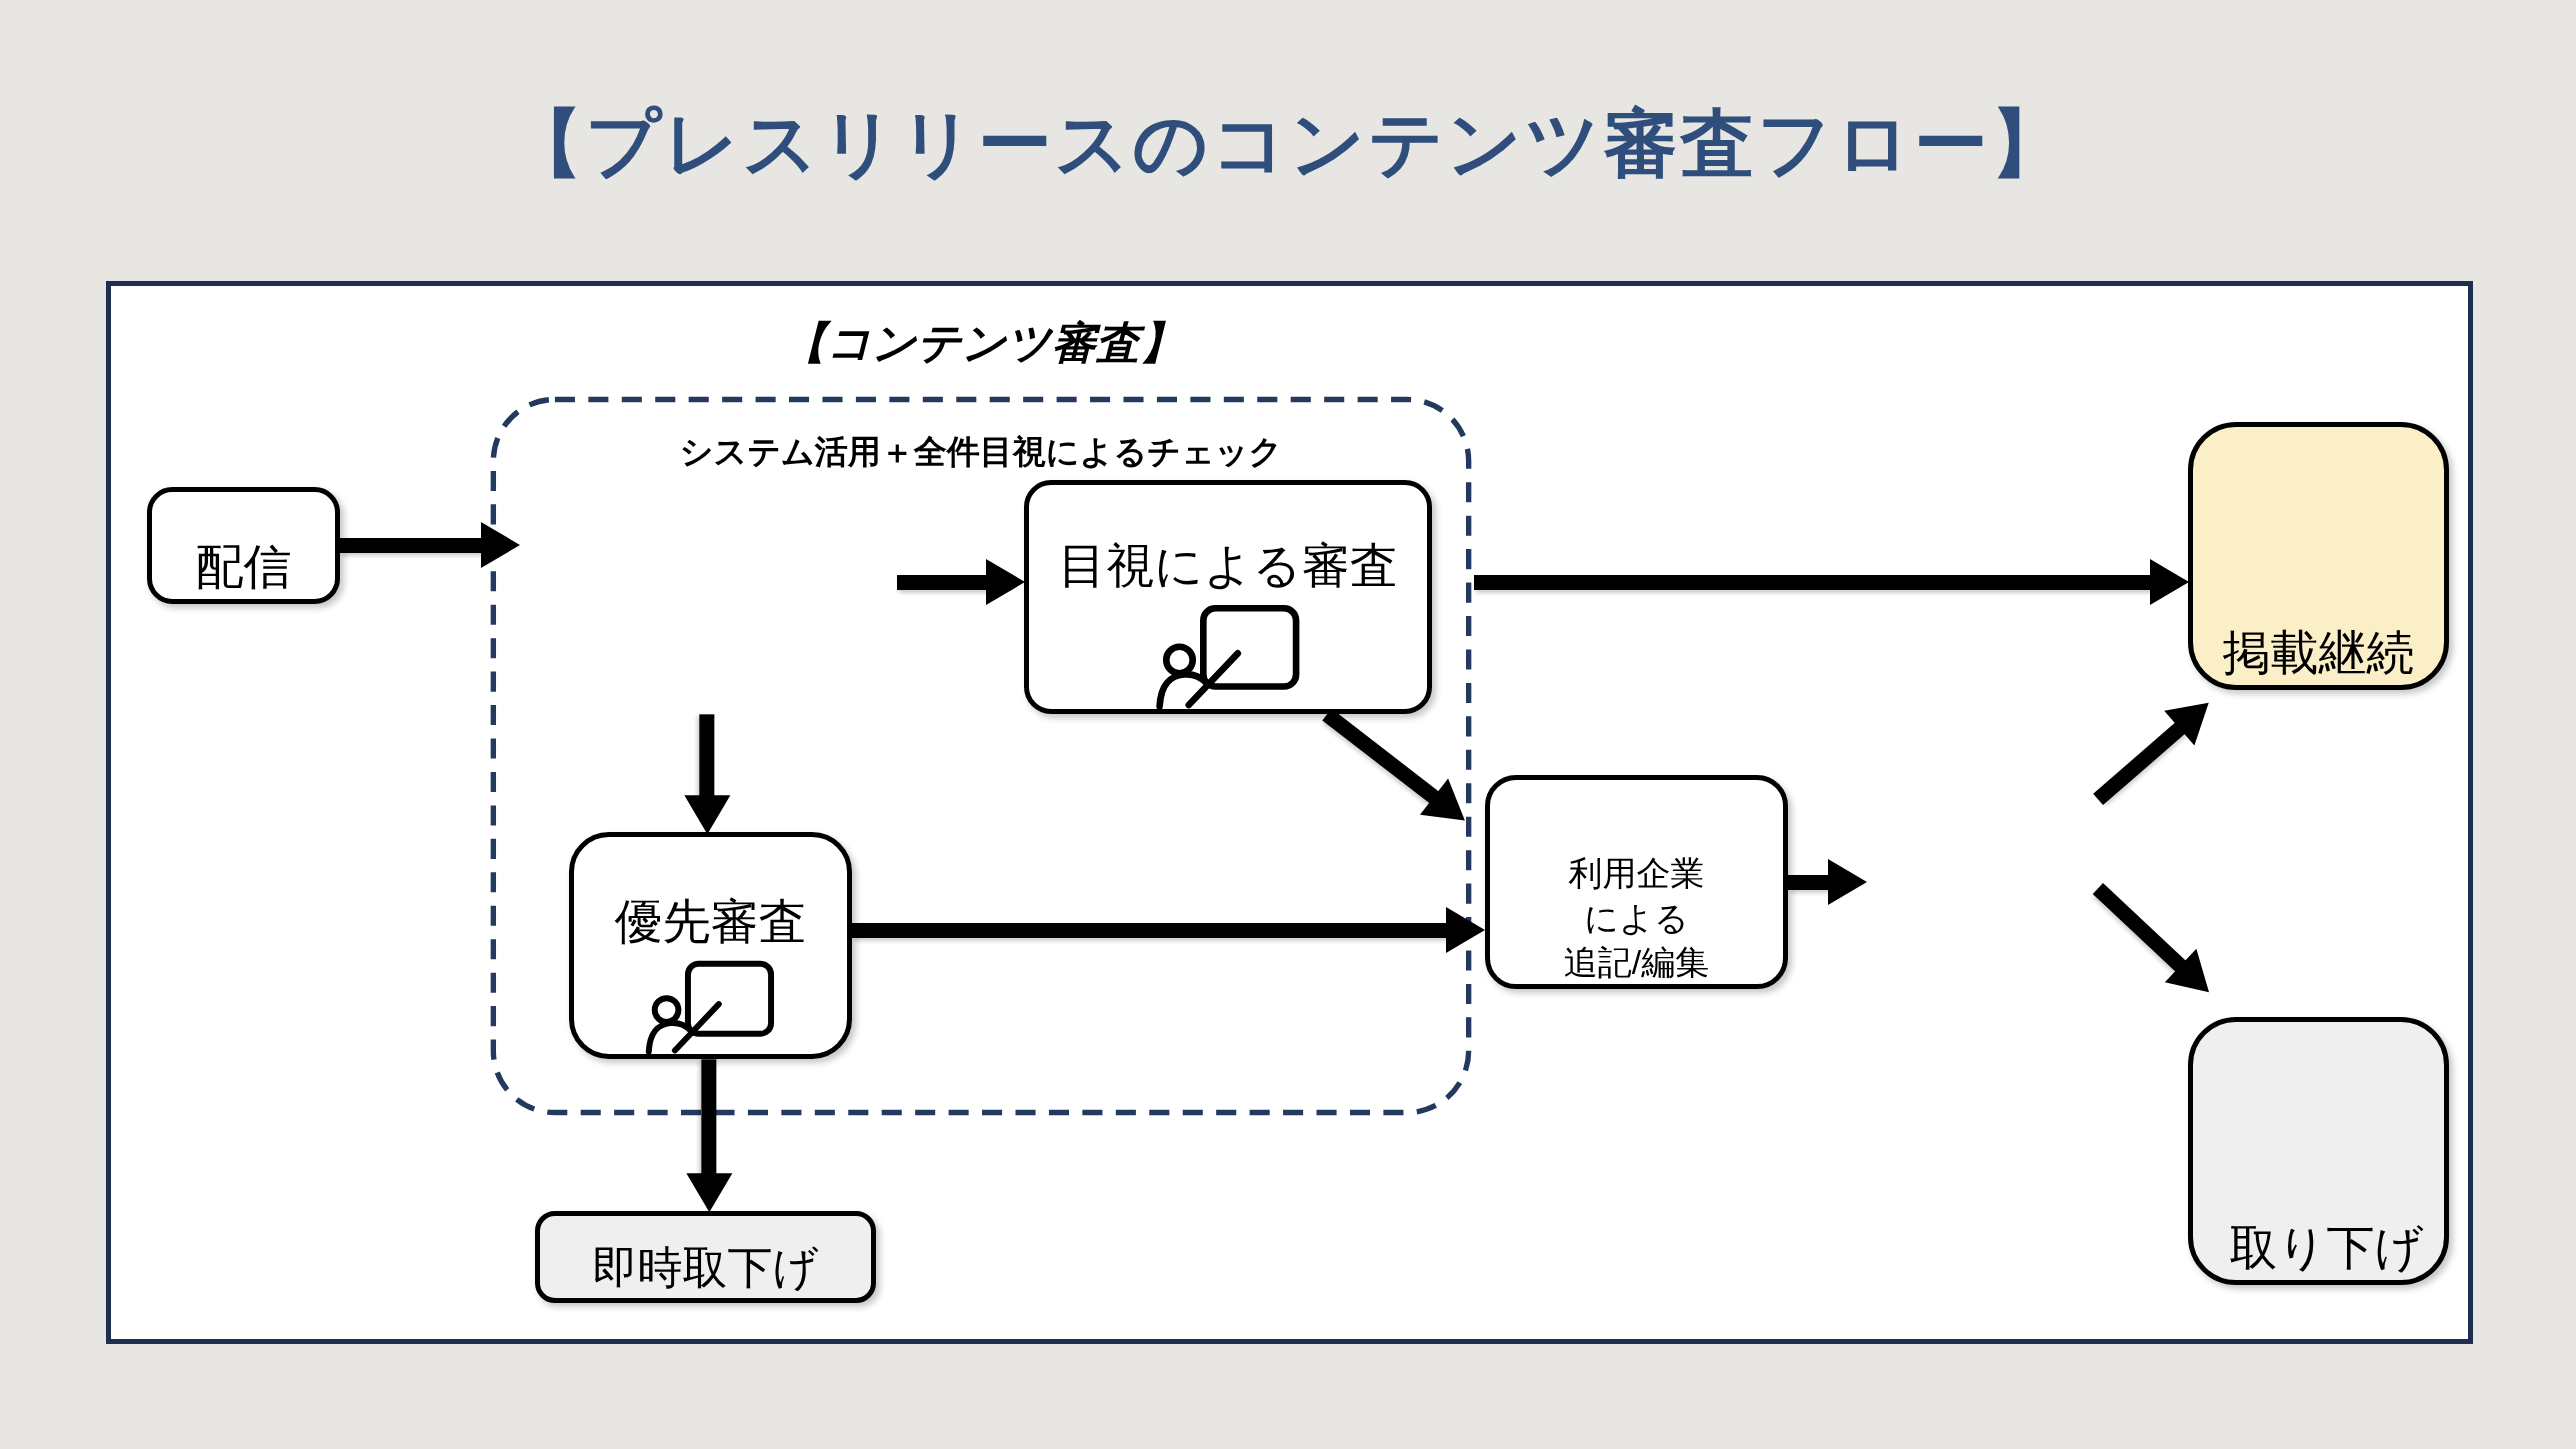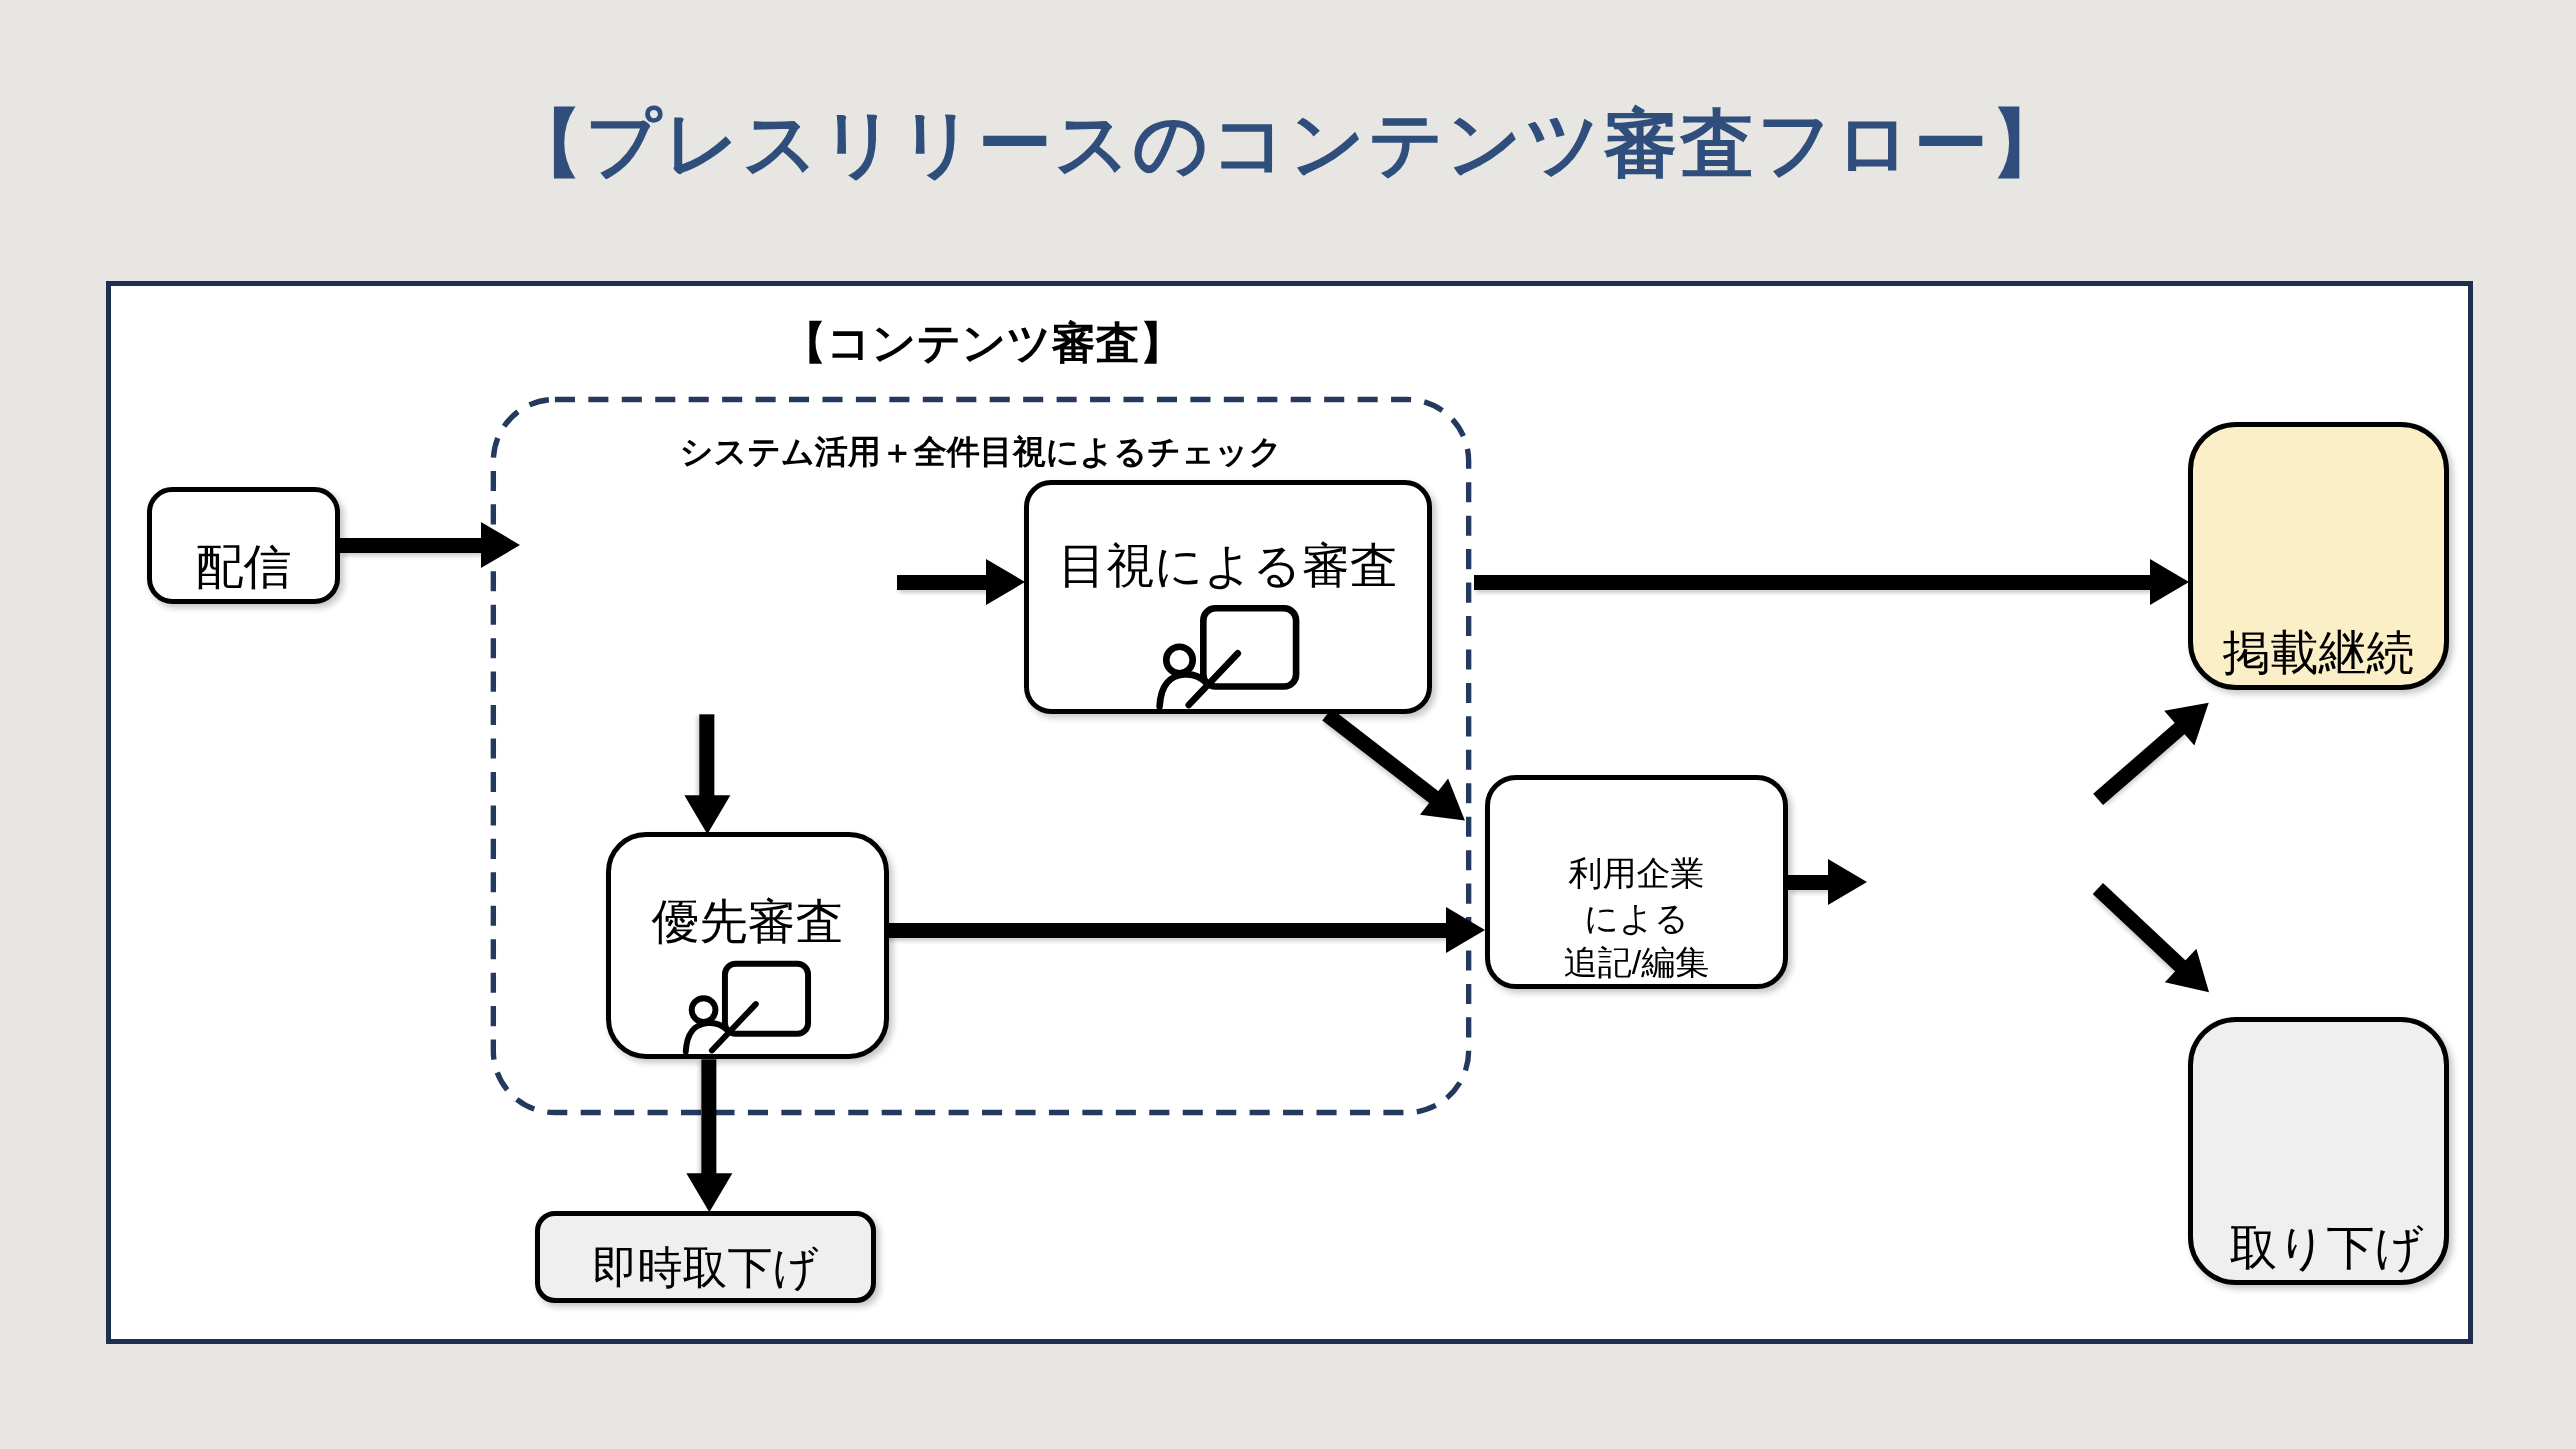--- a/index.html
+++ b/index.html
@@ -43,20 +43,21 @@
     width: 982px; height: 720px;
   }
   .group-label {
     position: absolute;
     left: 682px; top: 314px;
     width: 602px;
     text-align: center;
     font-size: 44px;
     font-weight: 700;
     color: #000;
+    font-style: italic;
   }
   .group-note {
     position: absolute;
     left: 490px; top: 430px;
     width: 982px;
     text-align: center;
     font-size: 33px;
     font-weight: 700;
     color: #000;
   }
@@ -75,21 +76,21 @@
     text-align: center;
     font-weight: 400;
     color: #000;
     box-shadow: 3.3px 4px 6px rgba(0,0,0,0.22);
   }
   .node .node-label { display: block; }
 
   .node-delivery            { left: 147px;  top: 487px;  width: 193px; height: 117px; border-radius: 25.4px; font-size: 48px; }
   .node-system-judgement    { left: 519px;  top: 480px;  width: 378px; height: 234px; border-radius: 43px; font-size: 48px; }
   .node-visual-review       { left: 1024px; top: 480px;  width: 408px; height: 234px; border-radius: 27px; font-size: 48px; }
-  .node-priority-review     { left: 569px;  top: 832px; width: 283px; height: 227px; border-radius: 40px; font-size: 48px; margin-left: 37px; }
+  .node-priority-review     { left: 569px;  top: 832px; width: 283px; height: 227px; border-radius: 40px; font-size: 48px; }
   .node-company-edit        { left: 1485px; top: 775px; width: 303px; height: 214px; border-radius: 31px; font-size: 34px; line-height: 1.3; }
   .node-re-review           { left: 1869px; top: 771px; width: 229px; height: 225px; border-radius: 35px; font-size: 44px; }
   .node-keep-published      { left: 2188px; top: 422px;  width: 261px; height: 268px; border-radius: 48px; font-size: 48px; background: #FBEFC8; }
   .node-withdraw            { left: 2188px; top: 1017px; width: 261px; height: 268px; border-radius: 48px; font-size: 48px; background: #EFEFEF; padding-left: 16px; }
   .node-immediate-withdraw  { left: 535px;  top: 1211px; width: 341px; height: 92px; border-radius: 20px; font-size: 45px; background: #EFEFEF; }
 
   .node-icon { display: block; }
   .icon-checkbox   { width: 70px; height: 83px; margin-top: 9.4px; }
   .icon-presenter-lg { width: 147px; height: 106px; margin-top: 5.4px; }
   .icon-presenter-md { width: 131px; height: 95px; margin-top: 5.4px; }

